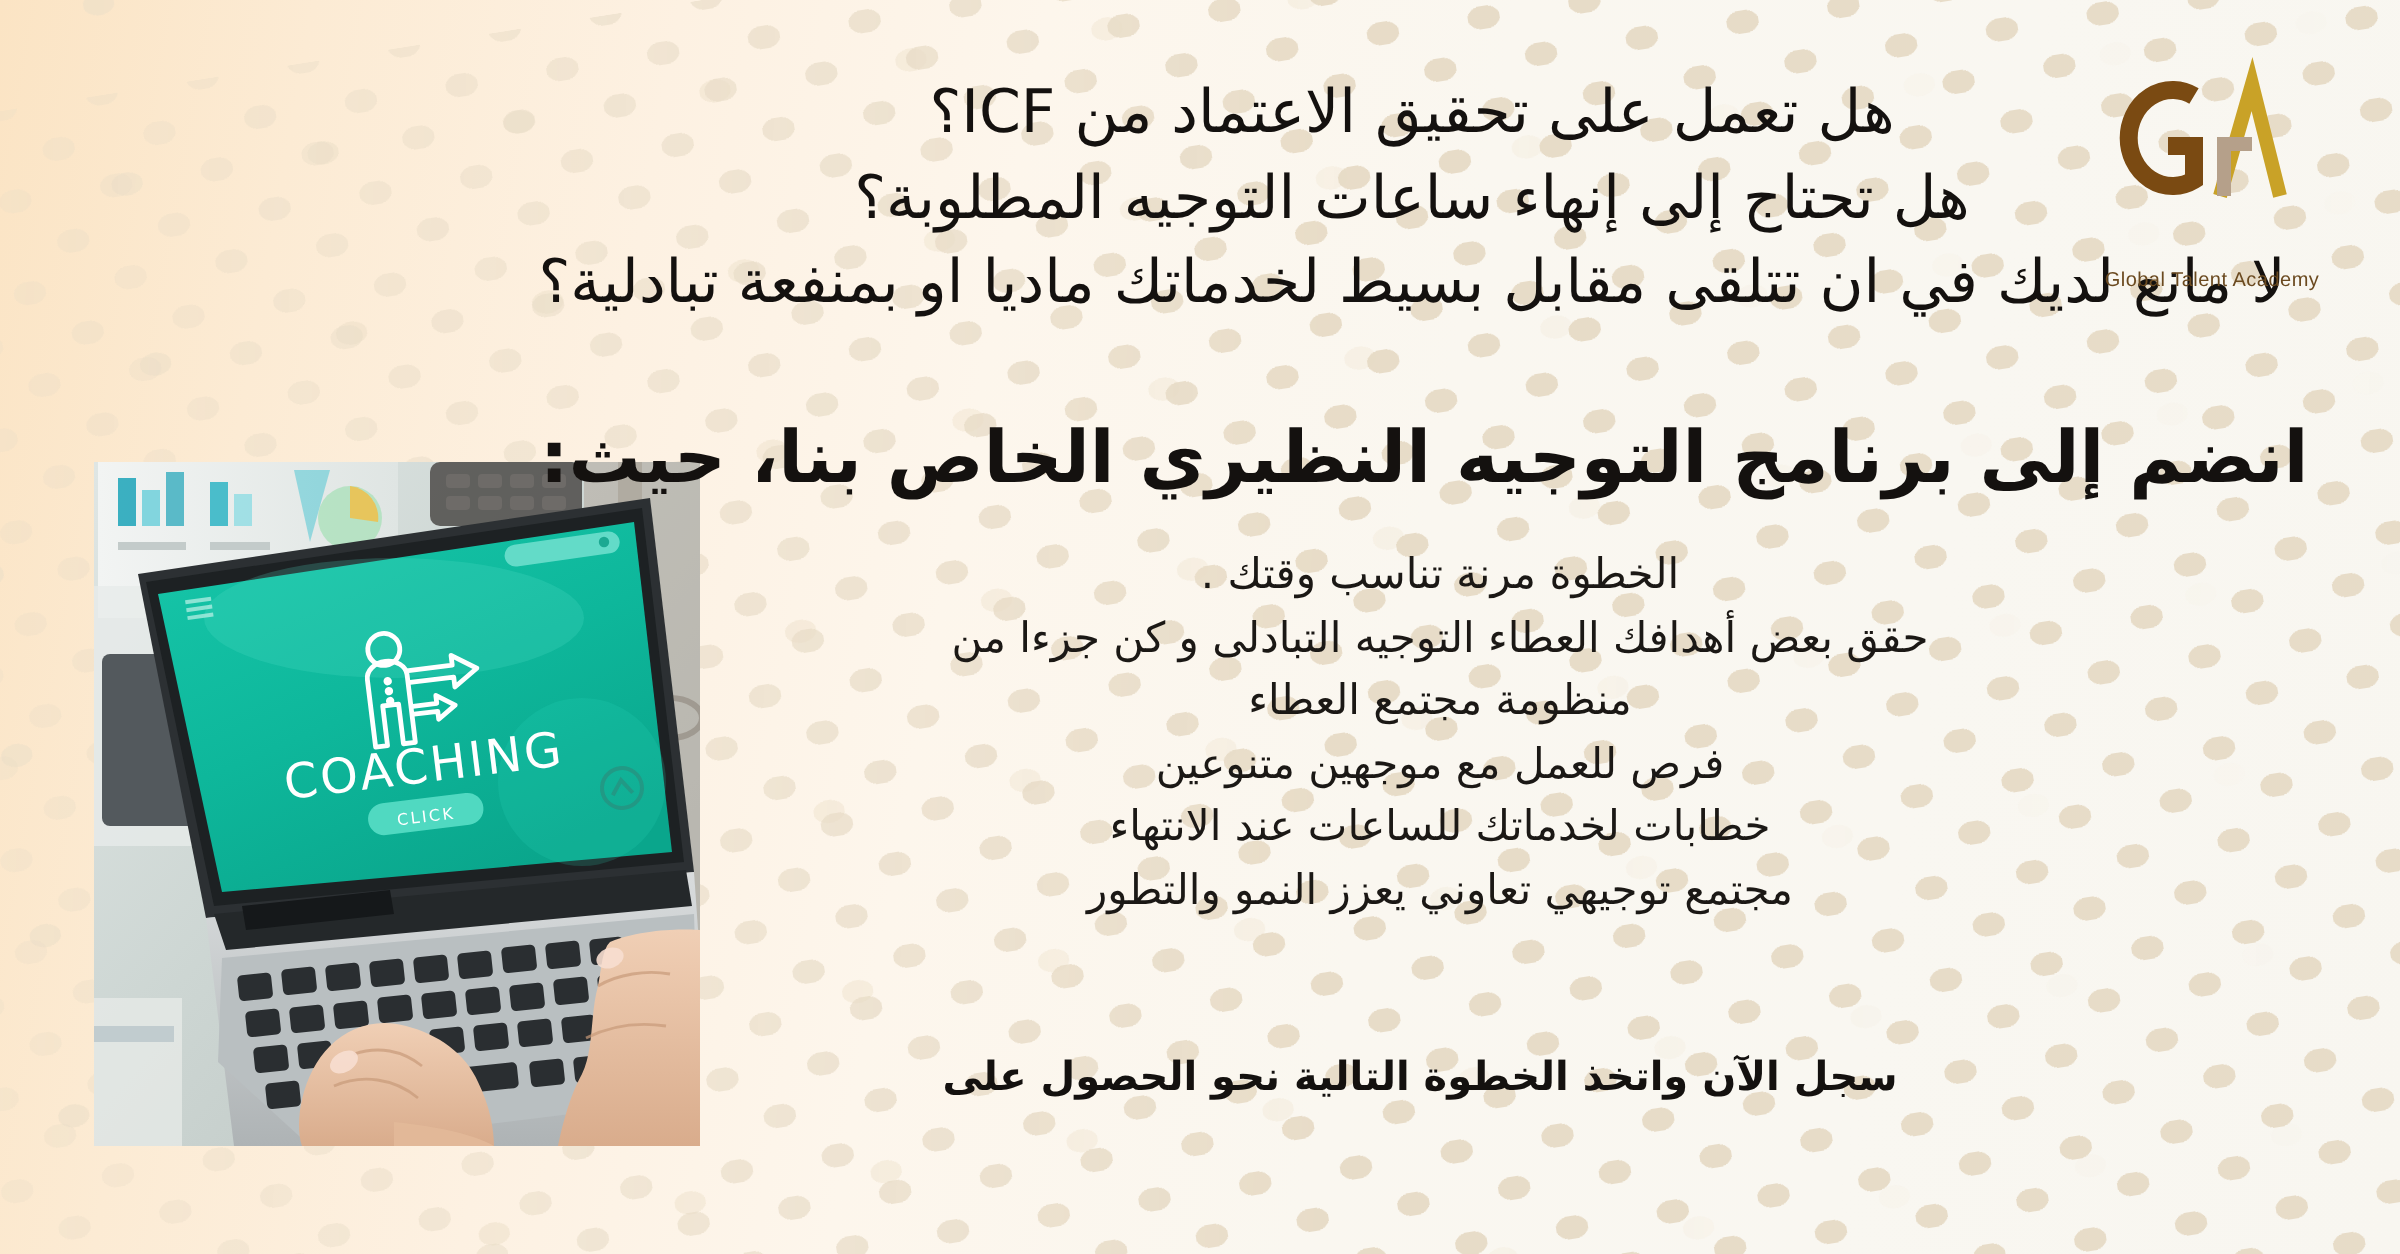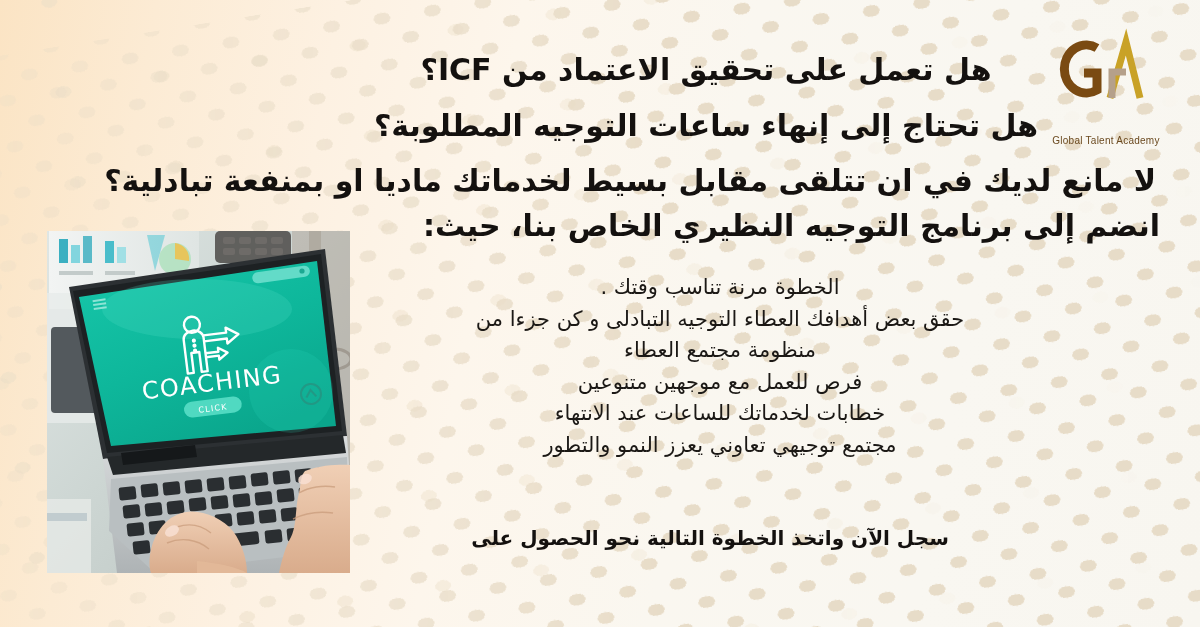--- a/index.html
+++ b/index.html
@@ -101,39 +101,38 @@
     position: absolute;
     top: 36px;
     right: 44px;
     width: 900px;
     text-align: center;
     direction: rtl;
     z-index: 5;
   }
   .headline .hl-line {
     font-size: 30px;
-    font-weight: 700;
+    font-weight: 400;
     color: #14110f;
     line-height: 1.42;
     white-space: nowrap;
-    margin-top: 13px;
   }
   .headline .hl-line.l1 { padding-right: 0; }
   .headline .hl-line.l2 { padding-right: 0; }
   .headline .hl-line.l3 { padding-right: 0; }
 
   
   .subhead {
     position: absolute;
     top: 205px;
-    right: 40px;
+    right: 28px;
     width: 920px;
-    text-align: right;
+    text-align: center;
     direction: rtl;
-    font-size: 30px;
+    font-size: 36px;
     font-weight: 700;
     color: #14110f;
     line-height: 1.4;
     white-space: nowrap;
     z-index: 5;
   }
 
   
   .body-list {
     position: absolute;

